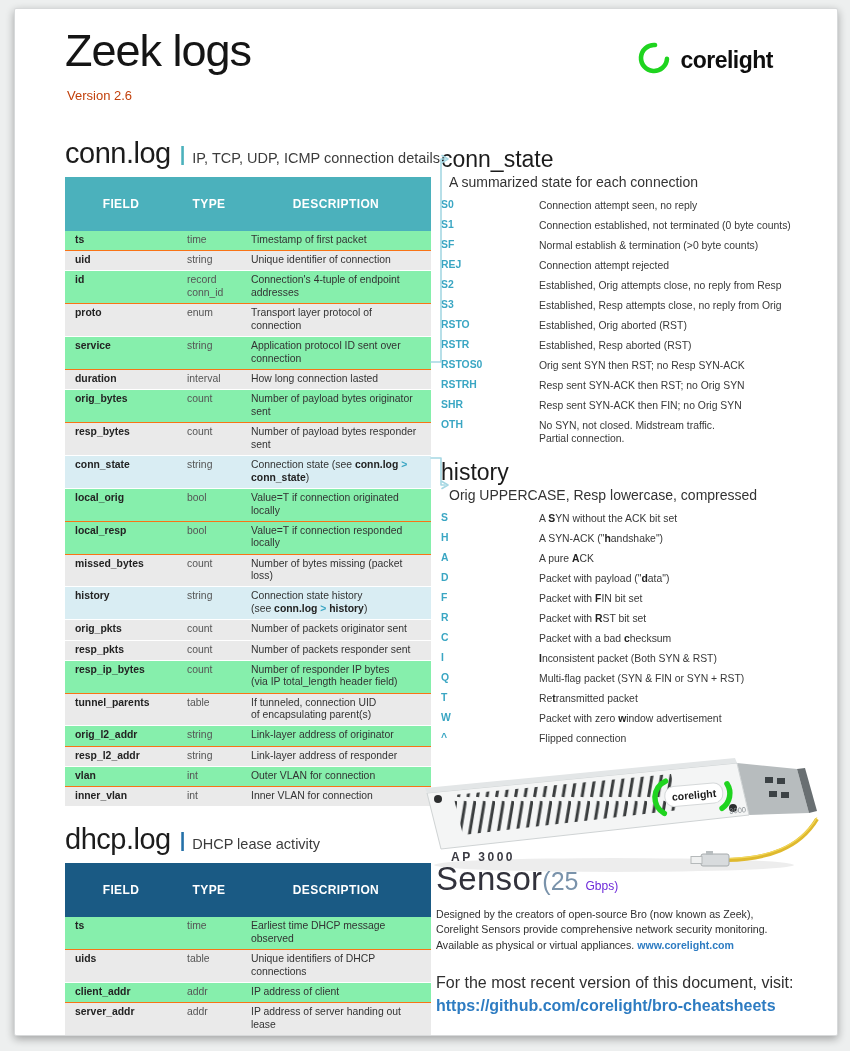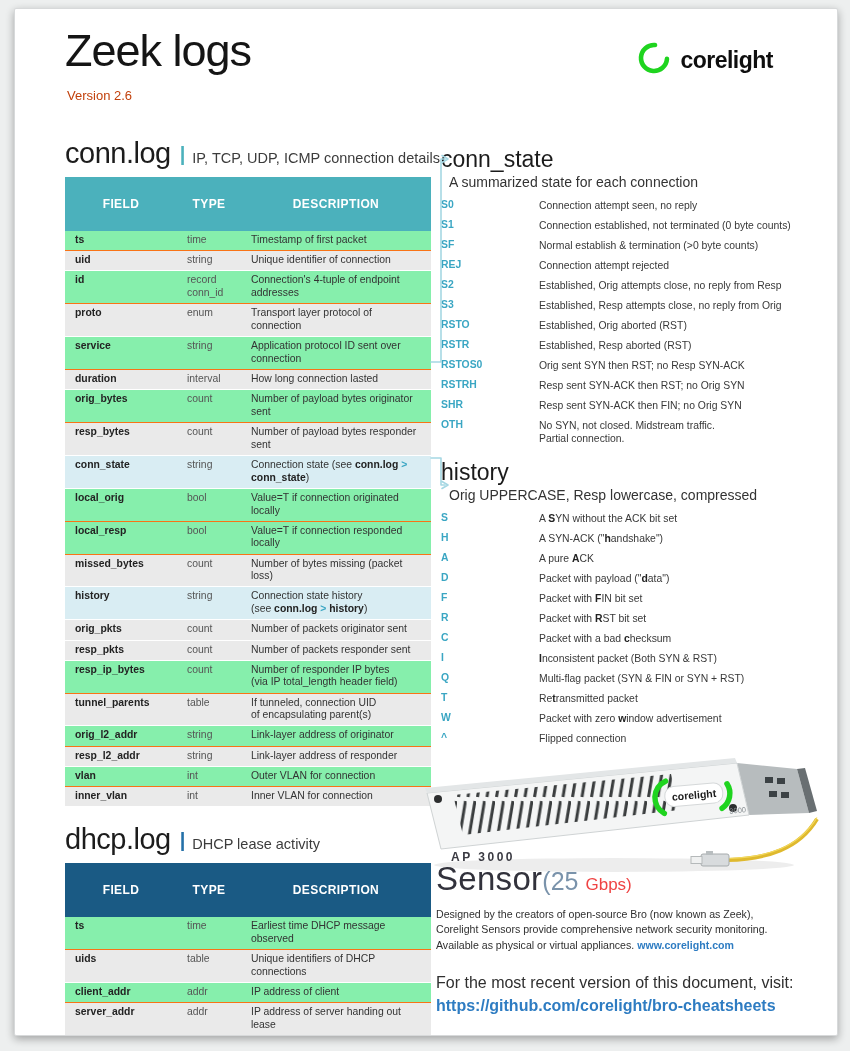--- a/index.html
+++ b/index.html
@@ -53,21 +53,21 @@
   .entry .edesc{font-size:10.4px;color:#383838;line-height:1.25;white-space:pre-line;}
   
   .overlay{position:absolute;left:0;top:0;pointer-events:none;}
   .connline{stroke:#A5D7E3;stroke-width:1.6;fill:none;stroke-linecap:round;stroke-linejoin:round;}
   
   .sensor-img{position:absolute;left:404px;top:744px;}
   .sensor-caption{position:absolute;left:421px;top:842px;line-height:1;}
   .scap-sup{font-size:12px;font-weight:700;letter-spacing:2.5px;color:#3a3a42;margin-left:15px;margin-bottom:-1px;}
   .scap-name{font-size:33px;color:#32323c;letter-spacing:.3px;}
   .scap-num{font-size:25px;color:#7a93ab;text-align:center;}
-  .scap-unit{font-size:17px;color:#ef4444;}
+  .scap-unit{font-size:12px;color:#6d28d9;}
   
   .about{position:absolute;left:421px;top:898px;width:362px;font-size:10.6px;color:#2f2f2f;line-height:1.45;}
   .visit{position:absolute;left:421px;top:962px;width:362px;font-size:16px;color:#2f2f2f;line-height:1.45;}
   .lnk{color:#2E7CC2;font-weight:700;text-decoration:none;cursor:pointer;}
   .visit .lnk{display:inline-block;}
 </style>
 </head>
 <body>
 
 <div class="page">

